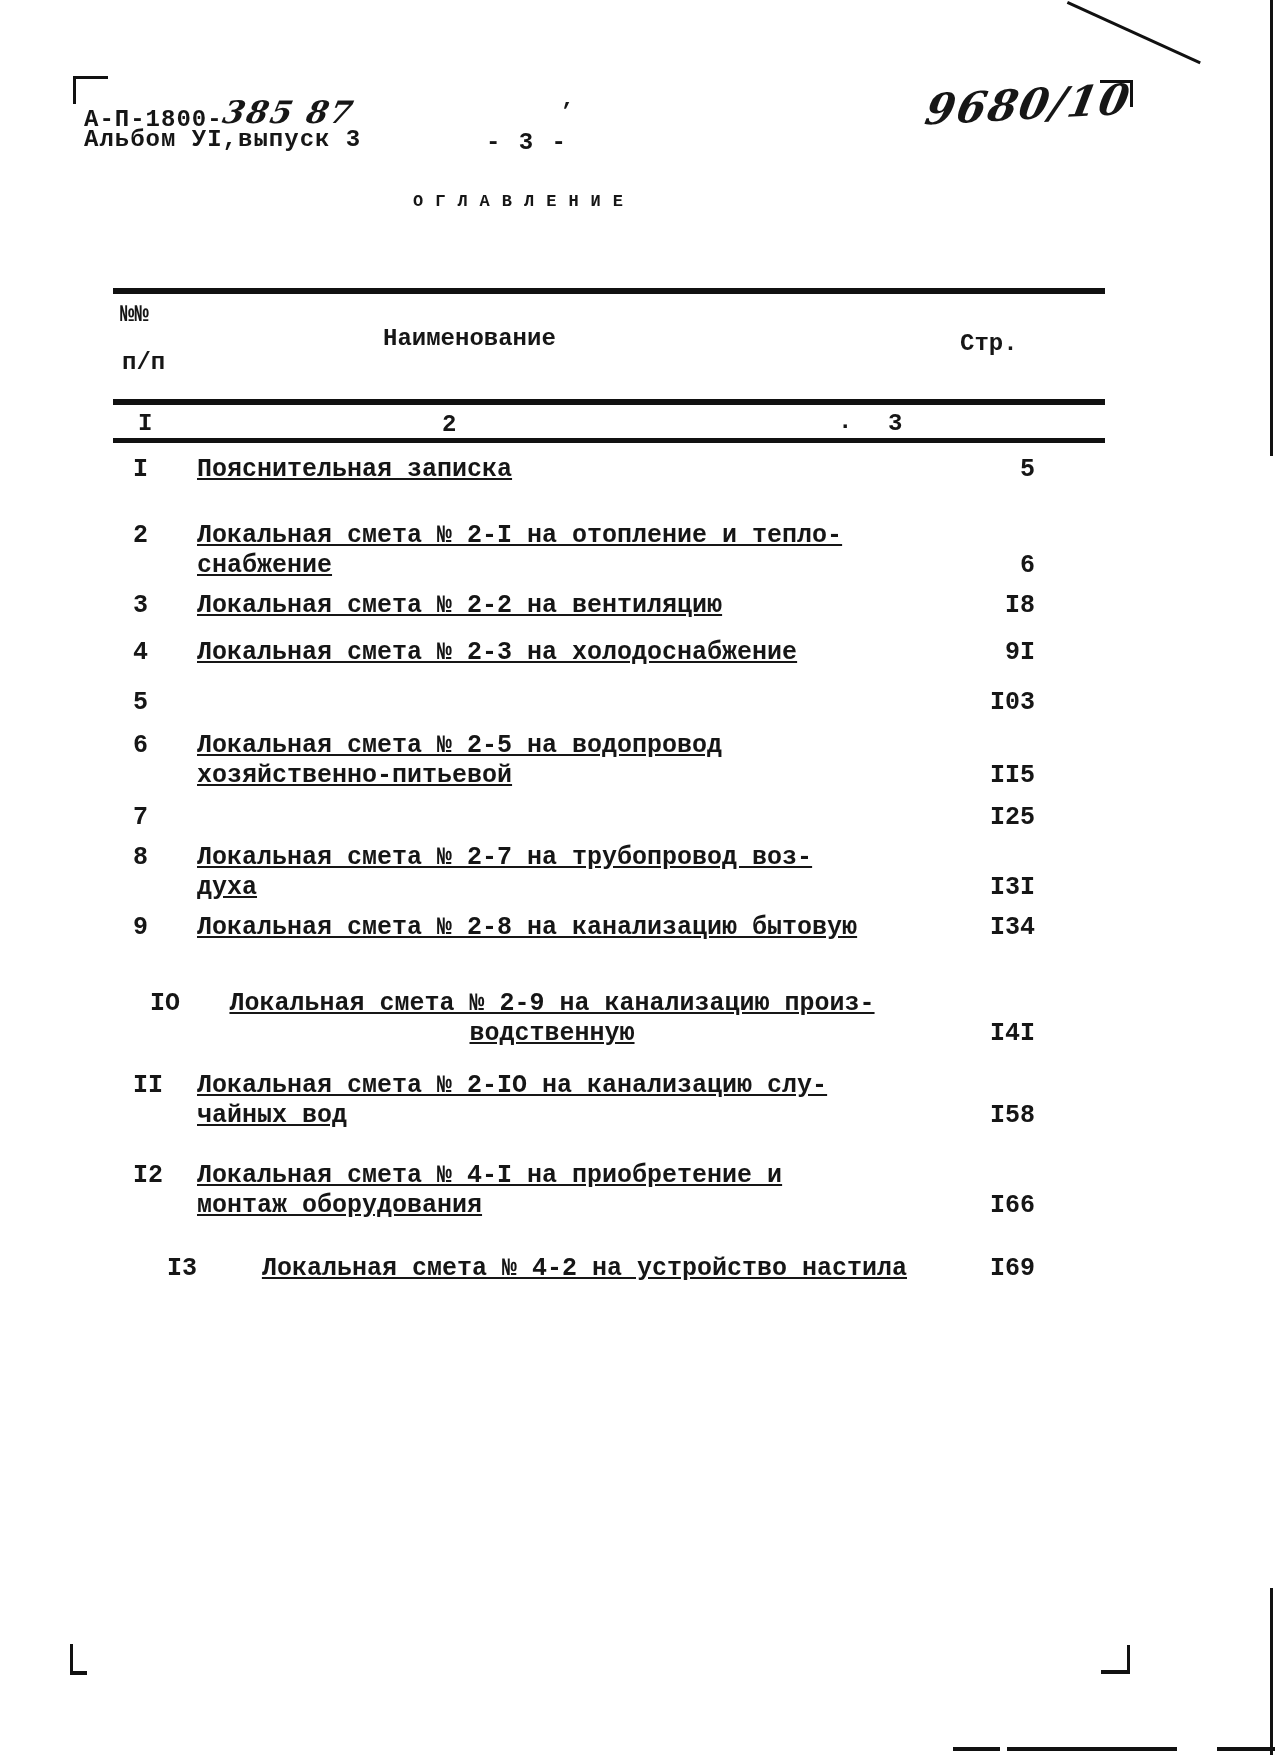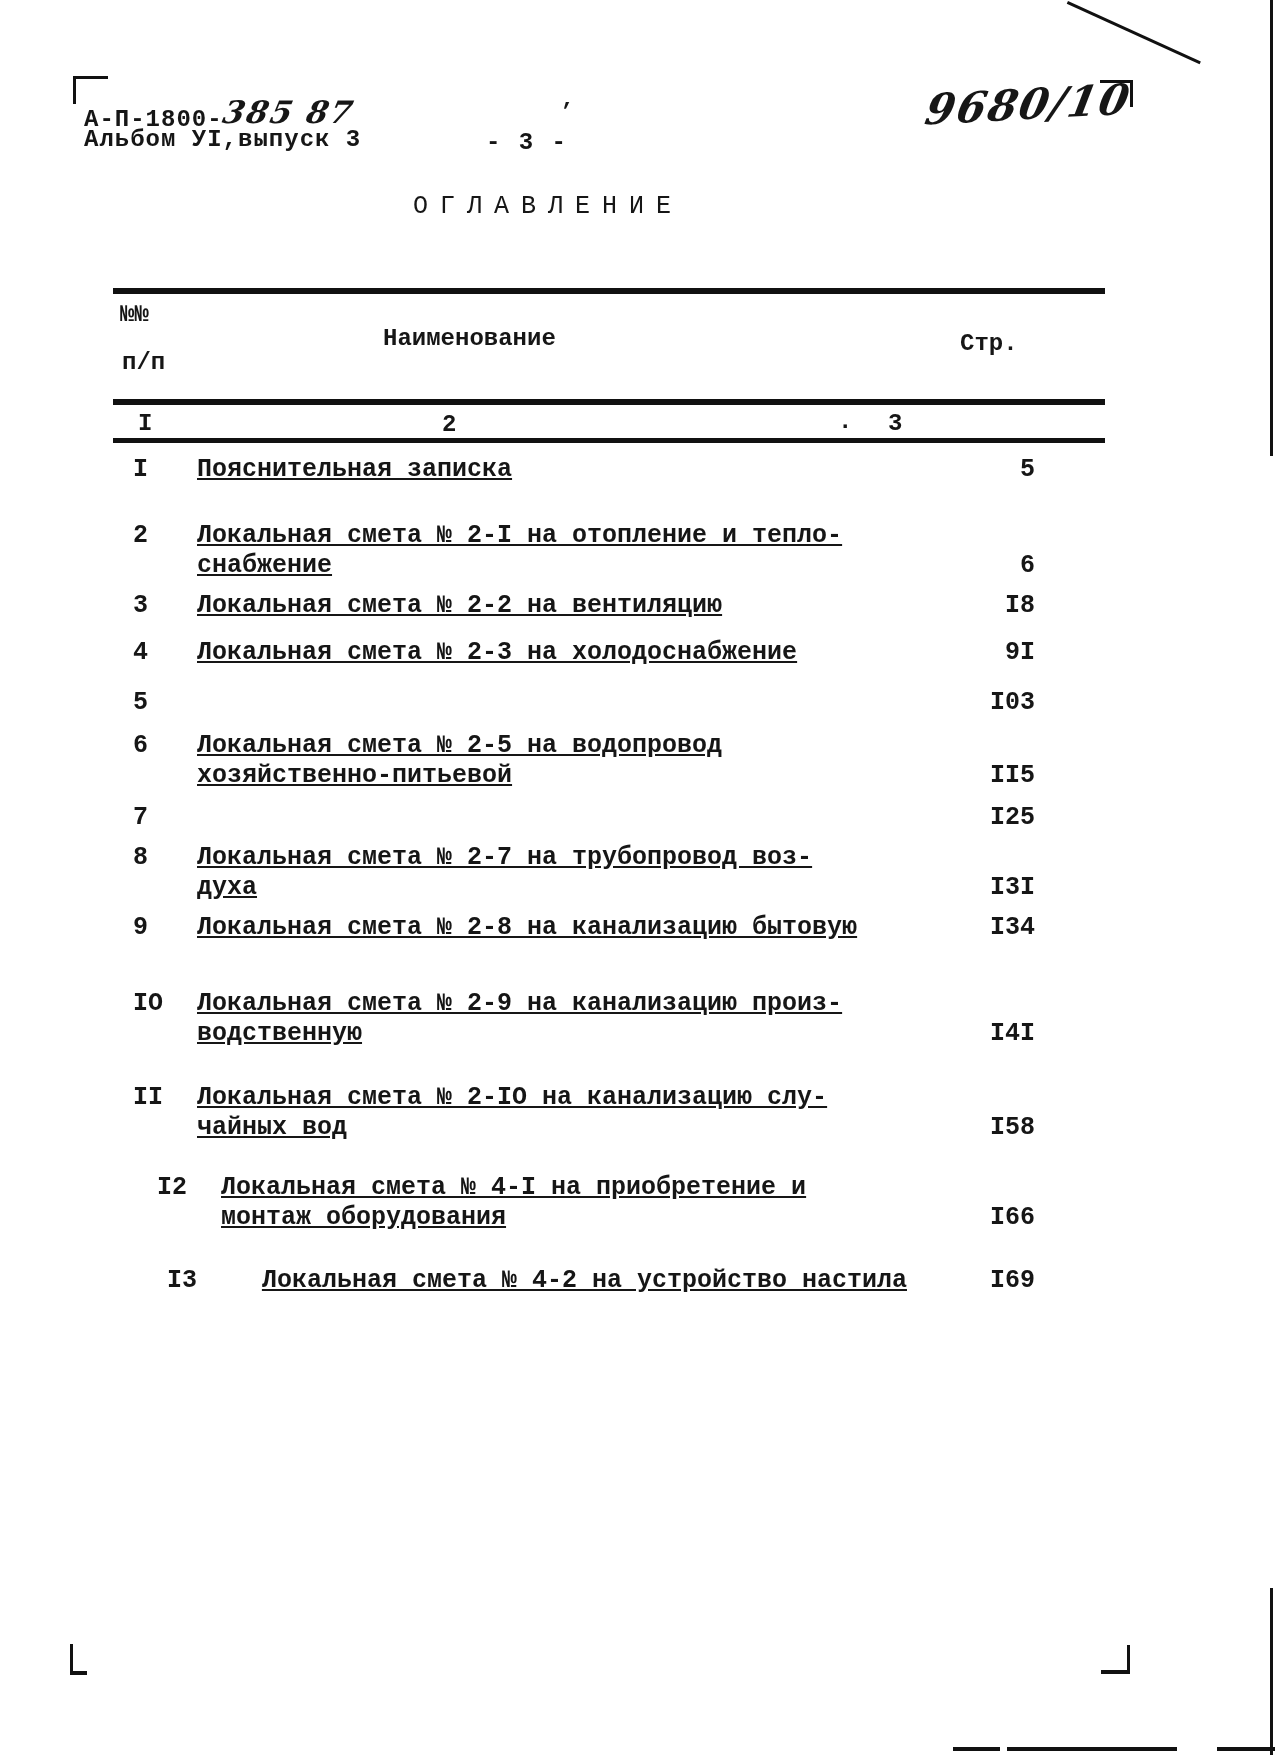--- a/index.html
+++ b/index.html
@@ -37,21 +37,21 @@
   .corner-bl{left:70px;top:1644px;width:14px;height:27px;border-left:3px solid #111;border-bottom:4px solid #111;}
   .corner-br{left:1101px;top:1645px;width:26px;height:25px;border-right:3px solid #111;border-bottom:4px solid #111;}
   .edge-right-top{left:1270px;top:0;width:3px;height:456px;background:#111;}
   .edge-right-bottom{left:1270px;top:1588px;width:3px;height:167px;background:#111;}
   .dash{top:1747px;height:4px;background:#111;}
   .dash.d1{left:953px;width:47px;}
   .dash.d2{left:1007px;width:170px;}
   .dash.d3{left:1217px;width:58px;}
 
   
-  .title{left:413px;top:192px;font-size:25px;font-weight:normal;letter-spacing:12px;white-space:nowrap;}
+  .title{left:413px;top:192px;font-size:17px;font-weight:bold;letter-spacing:12px;white-space:nowrap;}
 
   
   .rule{left:113px;width:992px;background:#111;}
   .rule.r1{top:288px;height:6px;}
   .rule.r2{top:399px;height:6px;}
   .rule.r3{top:438px;height:5px;}
 
   
   .th{font-size:24px;font-weight:bold;white-space:nowrap;}
   .h-nn{left:120px;top:301px;}
@@ -71,23 +71,23 @@
   .col-page{flex:1 1 auto;display:flex;align-items:flex-end;justify-content:flex-end;}
   .toc-row:nth-child(1){margin-bottom:36px;}
   .toc-row:nth-child(2){margin-bottom:10px;}
   .toc-row:nth-child(3){margin-bottom:17px;}
   .toc-row:nth-child(4){margin-bottom:20px;}
   .toc-row:nth-child(5){margin-bottom:13px;}
   .toc-row:nth-child(6){margin-bottom:12px;}
   .toc-row:nth-child(7){margin-bottom:10px;}
   .toc-row:nth-child(8){margin-bottom:10px;}
   .toc-row:nth-child(9){margin-bottom:46px;}
-  .toc-row:nth-child(10){margin-bottom:34px;}
+  .toc-row:nth-child(10){margin-bottom:22px;text-align:center;}
   .toc-row:nth-child(11){margin-bottom:30px;}
-  .toc-row:nth-child(12){margin-bottom:33px;margin-left:24px;}
+  .toc-row:nth-child(12){margin-bottom:33px;}
   .toc-row:nth-child(13){margin-bottom:27px;text-align:right;}
 </style>
 </head>
 <body>
 
 <div class="page">
 
   <div class="abs diag"></div>
   <div class="abs corner-tl"></div>
   <div class="abs corner-tr"></div>

